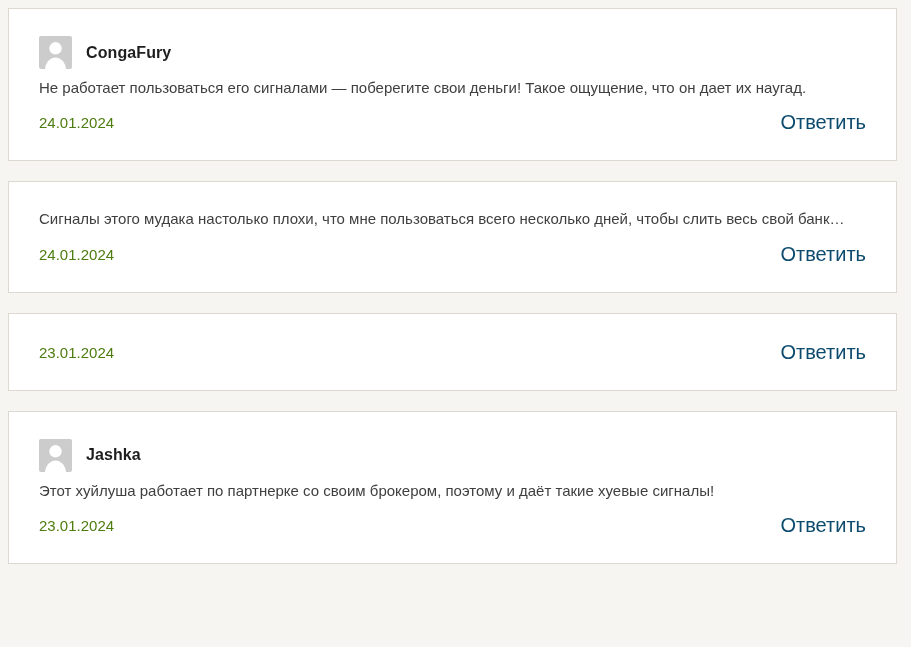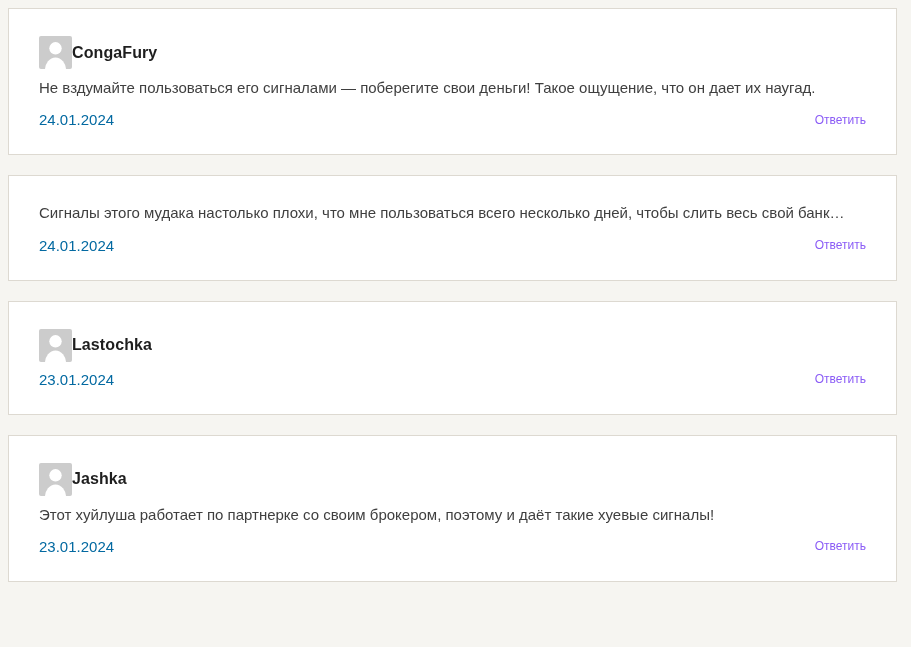--- a/index.html
+++ b/index.html
@@ -17,20 +17,21 @@
   .comment-card {
     background: #ffffff;
     border: 1px solid #ddd9d1;
     padding: 27px 30px 26px 30px;
     margin-bottom: 20px;
   }
   .comment-card:last-child { margin-bottom: 0; }
   .card-header {
     display: flex;
     align-items: center;
+    gap: 14px;
     margin-bottom: 9px;
   }
   .avatar {
     width: 33px;
     height: 33px;
     flex: 0 0 33px;
     display: block;
   }
   .username {
     font-size: 16px;
@@ -44,26 +45,26 @@
     line-height: 1.35;
     margin: 0 0 13px 0;
   }
   .card-footer {
     display: flex;
     justify-content: space-between;
     align-items: center;
   }
   .comment-date {
     font-size: 15px;
-    color: #0369a1;
+    color: #4d7c0f;
   }
   .reply-link {
-    font-size: 12px;
+    font-size: 20px;
     font-weight: 500;
-    color: #8b5cf6;
+    color: #0c4a6e;
     text-decoration: none;
     cursor: pointer;
   }
 </style>
 </head>
 <body>
 
 <div class="comments-list">
 
   <div class="comment-card">
@@ -75,51 +76,36 @@
             </clipPath>
           </defs>
         <g clip-path="url(#av0)">
           <rect width="33" height="33" fill="#cccccc"></rect>
           <circle cx="16.5" cy="12.3" r="6.2" fill="#ffffff"></circle>
           <ellipse cx="16.5" cy="34.5" rx="10.6" ry="13" fill="#ffffff"></ellipse>
         </g>
       </svg>
       <span class="username">CongaFury</span>
     </div>
-    <p class="comment-text">Не вздумайте пользоваться его сигналами — поберегите свои деньги! Такое ощущение, что он дает их наугад.</p>
+    <p class="comment-text">Не работает пользоваться его сигналами — поберегите свои деньги! Такое ощущение, что он дает их наугад.</p>
     <div class="card-footer">
       <span class="comment-date">24.01.2024</span>
       <a class="reply-link">Ответить</a>
     </div>
   </div>
 
   <div class="comment-card">
     <p class="comment-text">Сигналы этого мудака настолько плохи, что мне пользоваться всего несколько дней, чтобы слить весь свой банк…</p>
     <div class="card-footer">
       <span class="comment-date">24.01.2024</span>
       <a class="reply-link">Ответить</a>
     </div>
   </div>
 
   <div class="comment-card">
-    <div class="card-header">
-      <svg class="avatar" viewBox="0 0 33 33">
-        <defs>
-            <clipPath id="av2">
-              <rect width="33" height="33" rx="2"></rect>
-            </clipPath>
-          </defs>
-        <g clip-path="url(#av2)">
-          <rect width="33" height="33" fill="#cccccc"></rect>
-          <circle cx="16.5" cy="12.3" r="6.2" fill="#ffffff"></circle>
-          <ellipse cx="16.5" cy="34.5" rx="10.6" ry="13" fill="#ffffff"></ellipse>
-        </g>
-      </svg>
-      <span class="username">Lastochka</span>
-    </div>
     <div class="card-footer">
       <span class="comment-date">23.01.2024</span>
       <a class="reply-link">Ответить</a>
     </div>
   </div>
 
   <div class="comment-card">
     <div class="card-header">
       <svg class="avatar" viewBox="0 0 33 33">
         <defs>

